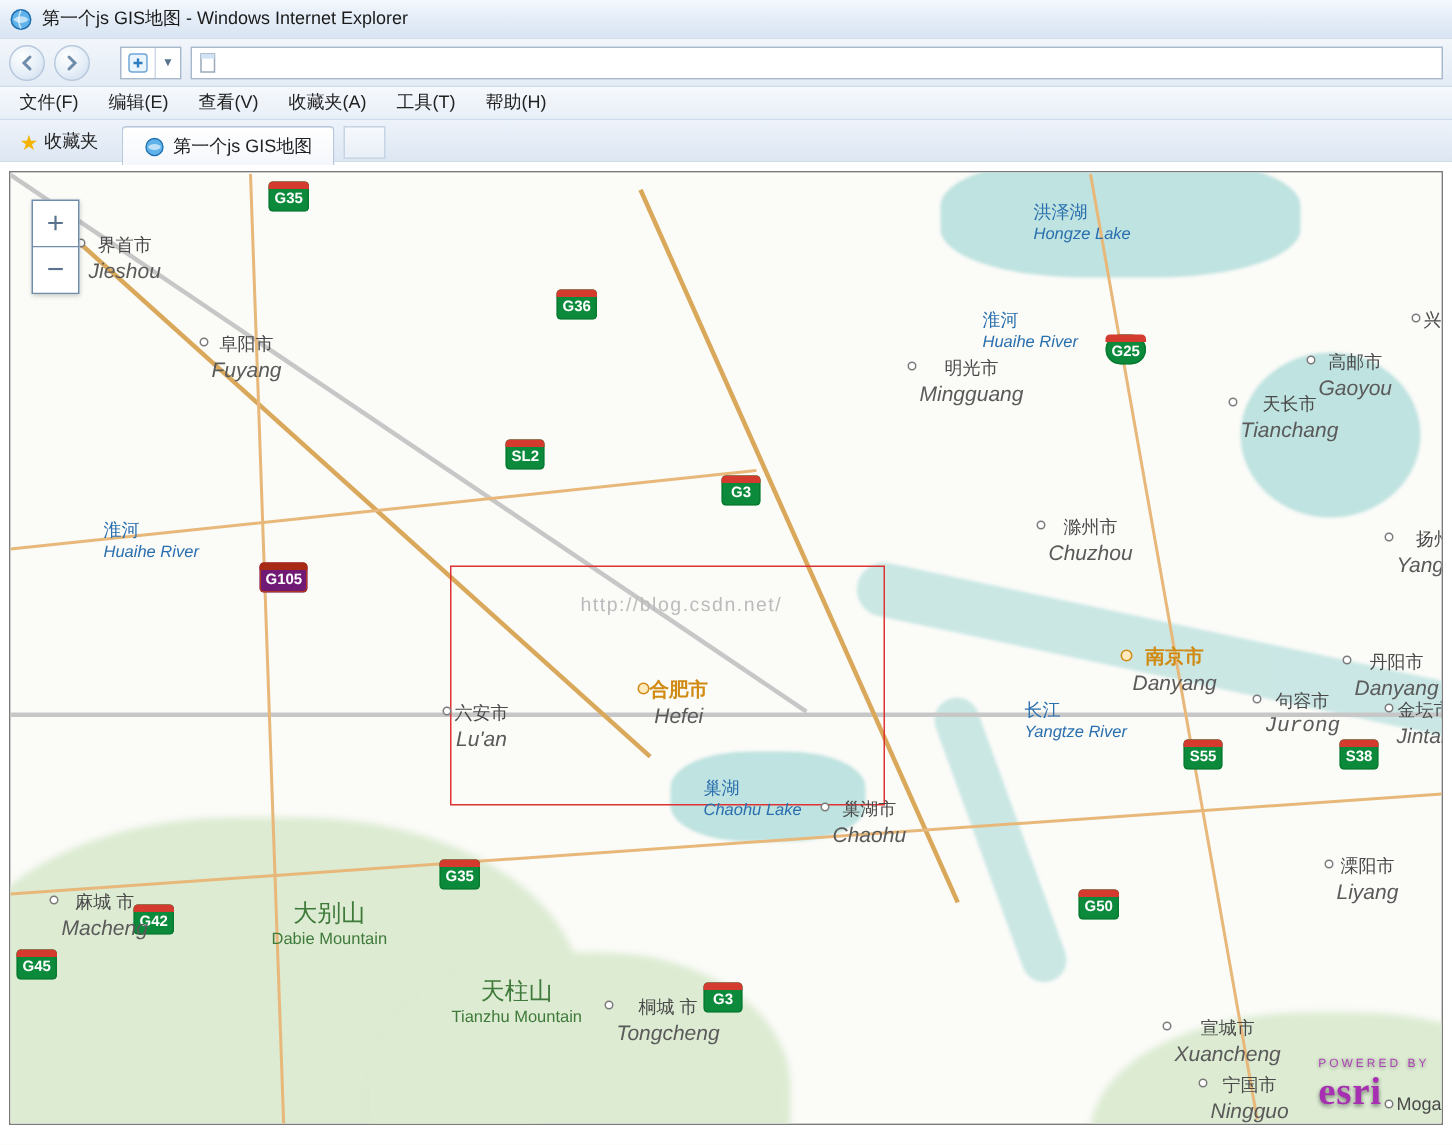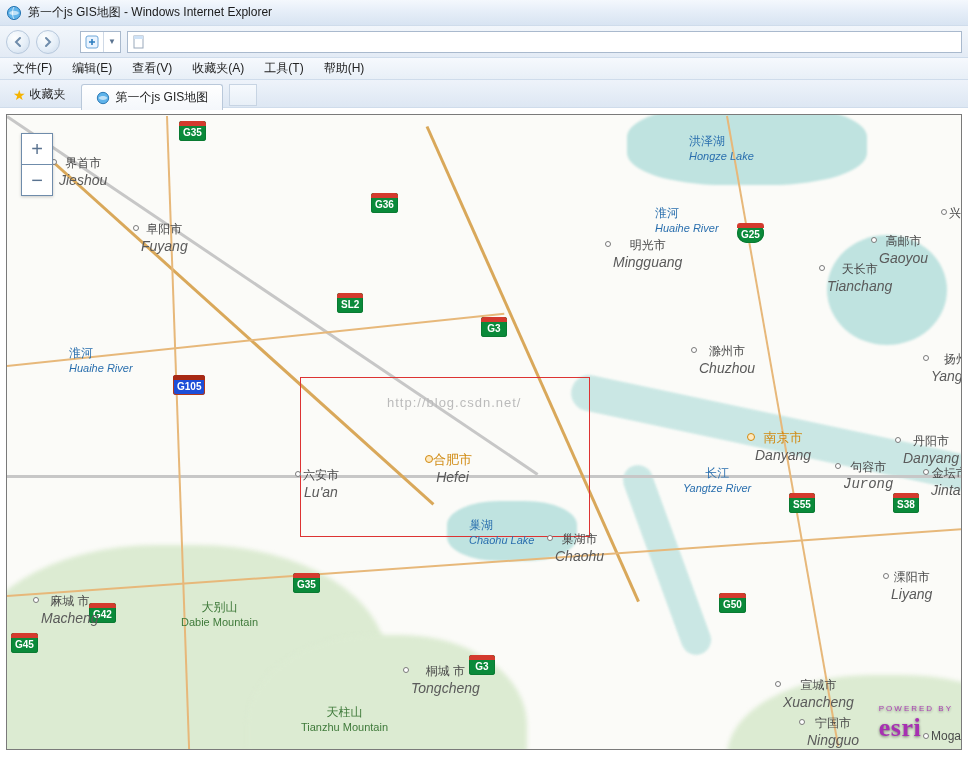--- a/index.html
+++ b/index.html
@@ -87,36 +87,36 @@
   .shield {
     position:absolute; min-width:26px; height:20px; padding:1px 4px 0 4px;
     background:#0a8a3a; color:#fff; font-weight:bold; font-size:10px;
     border-radius:3px; text-align:center; line-height:13px;
     box-shadow: inset 0 0 0 1px #0a7a32;
   }
   .shield::before{
     content:""; display:block; height:5px; margin:-1px -4px 0 -4px;
     background:#d43a2e; border-top-left-radius:3px; border-top-right-radius:3px;
   }
-  .shield.red { background:#1d4ed8; box-shadow: inset 0 0 0 1px #b2381c; }
+  .shield.red { background:#701a75; box-shadow: inset 0 0 0 1px #b2381c; }
   .shield.red::before{ background:#a82914; }
 
   
   .city { position:absolute; text-align:center; white-space:nowrap; pointer-events:none; }
   .city .cn { color:#4a4a4a; font-size:12px; }
   .city .en { color:#5a5a5a; font-size:14px; font-style: italic; display:block; }
-  .city.major .cn { color:#d08a12; font-weight:normal; font-size:13px; }
+  .city.major .cn { color:#d08a12; font-weight:bold; font-size:13px; }
   .city-dot { position:absolute; width:6px; height:6px; border-radius:50%; background:#fff; border:1.5px solid #7a7a7a; }
   .city-dot.cap { border-color:#d08a12; background:#ffe9bf; width:8px; height:8px; }
 
   
   .wlab { position:absolute; color:#2a6fae; font-style:italic; font-size:11px; white-space:nowrap; }
   .wlab .cn { display:block; font-style:normal; font-size:12px; }
   .mlab { position:absolute; color:#3f7a3a; font-size:11px; text-align:center; white-space:nowrap; }
-  .mlab .cn { display:block; font-size:12px; }
+  .mlab .cn { display:block; font-size:16px; }
 
   
   .extent { position:absolute; border:1px solid #d33; }
 
   
   .wm { position:absolute; color:#bbb; font-size:13px; letter-spacing:1px; }
 
   
   .zoom { position:absolute; left:14px; top:18px; width:32px; border:1px solid #6f8cab; background:#fff;
     box-shadow: 0 1px 3px rgba(0,0,0,.2); }
@@ -286,26 +286,26 @@
         <div class="city-dot" style="left: 876px; top: 458px;"></div>
         <div class="city" style="left: 800px; top: 600px;"><span class="cn">宁国市</span><span class="en">Ningguo</span></div>
         <div class="city-dot" style="left: 792px; top: 604px;"></div>
         <div class="city" style="left: 924px; top: 614px;"><span class="cn">Mogans</span><span class="en"></span></div>
         <div class="city-dot" style="left: 916px; top: 618px;"></div>
       </div>
     <div id="wlabels">
         <div class="wlab" style="left: 682px; top: 18px;"><span class="cn">洪泽湖</span>Hongze Lake</div>
         <div class="wlab" style="left: 648px; top: 90px;"><span class="cn">淮河</span>Huaihe River</div>
         <div class="wlab" style="left: 62px; top: 230px;"><span class="cn">淮河</span>Huaihe River</div>
-        <div class="wlab" style="left: 676px; top: 350px; text-align: center;"><span class="cn">长江</span>Yangtze River</div>
+        <div class="wlab" style="left: 676px; top: 350px;"><span class="cn">长江</span>Yangtze River</div>
         <div class="wlab" style="left: 462px; top: 402px;"><span class="cn">巢湖</span>Chaohu Lake</div>
       </div>
     <div id="mlabels">
         <div class="mlab" style="left: 174px; top: 484px;"><span class="cn">大别山</span>Dabie Mountain</div>
-        <div class="mlab" style="left: 294px; top: 589px;"><span class="cn">天柱山</span>Tianzhu Mountain</div>
+        <div class="mlab" style="left: 294px; top: 536px;"><span class="cn">天柱山</span>Tianzhu Mountain</div>
       </div>
   </div>
 
   <div class="zoom">
     <button>+</button>
     <div class="div"></div>
     <button>−</button>
   </div>
 
   <div class="esri">

